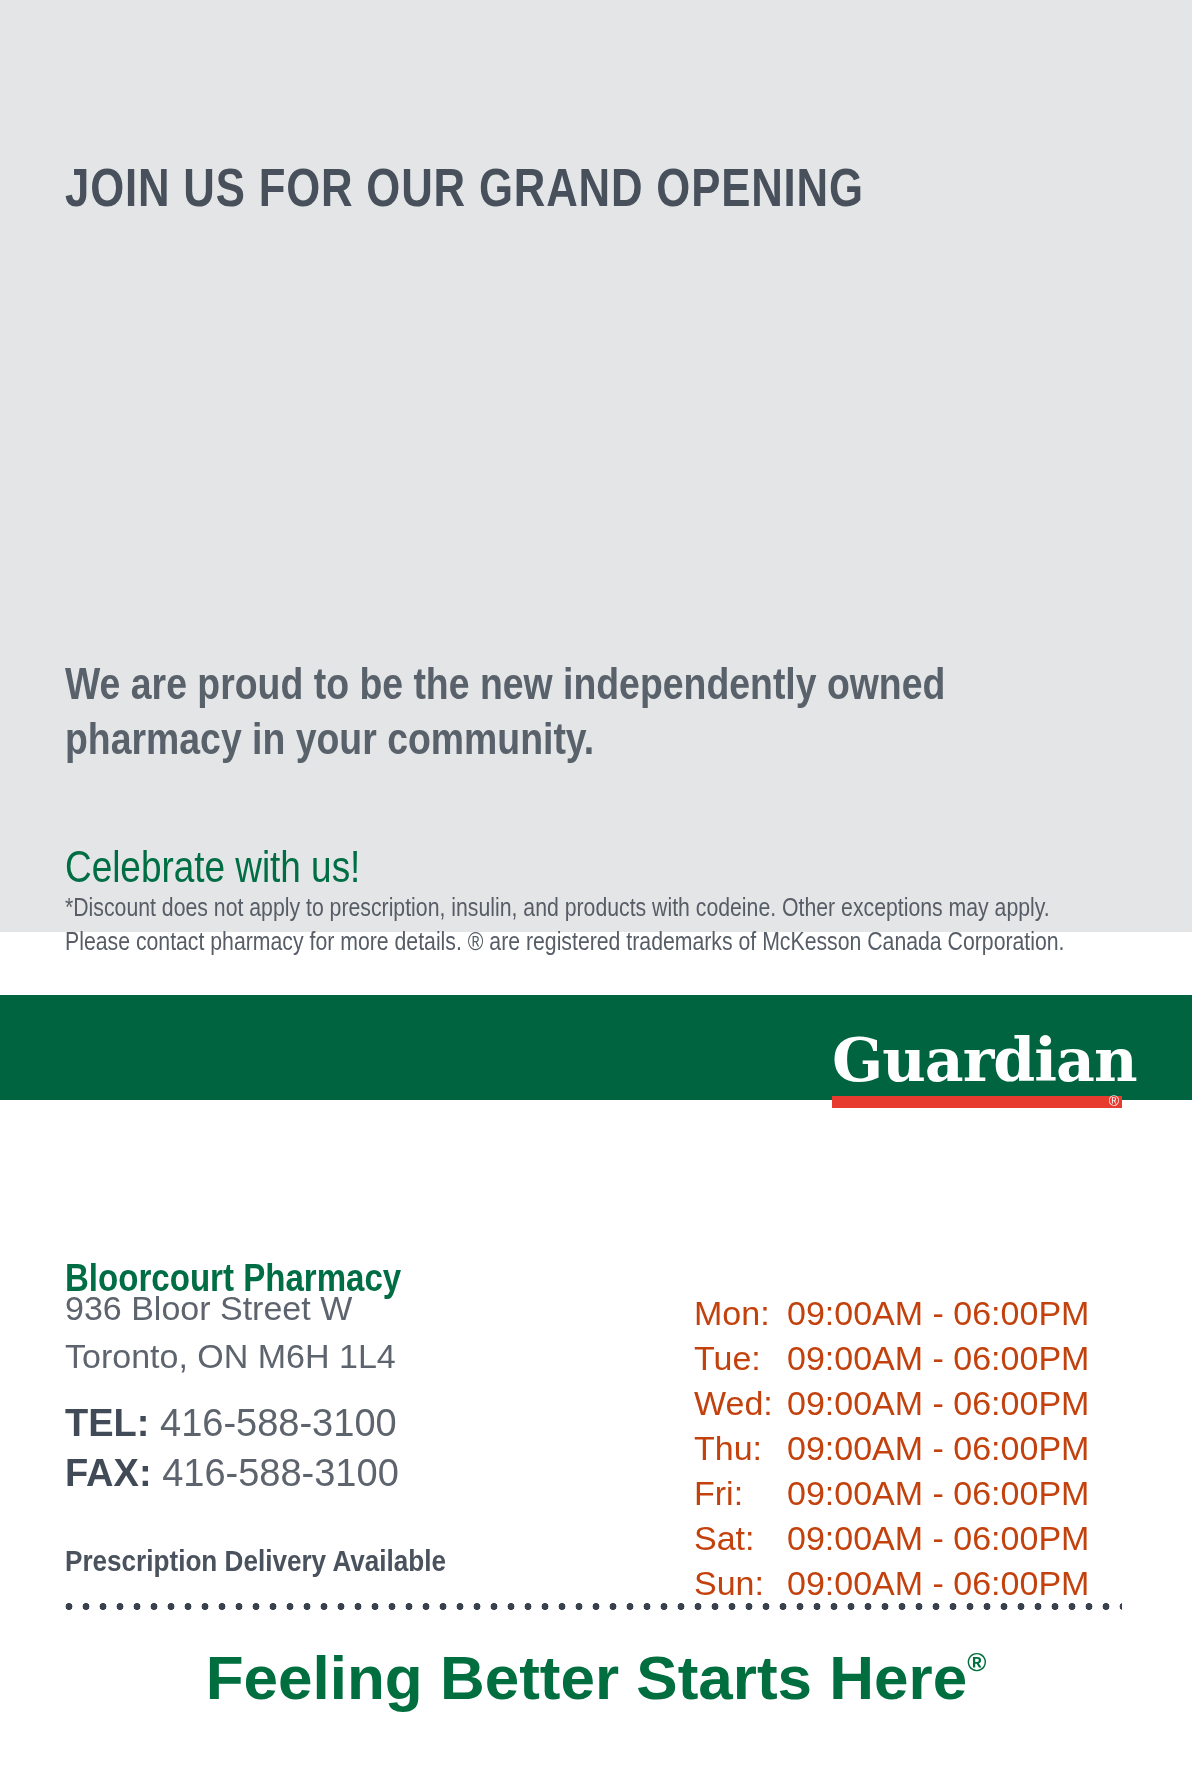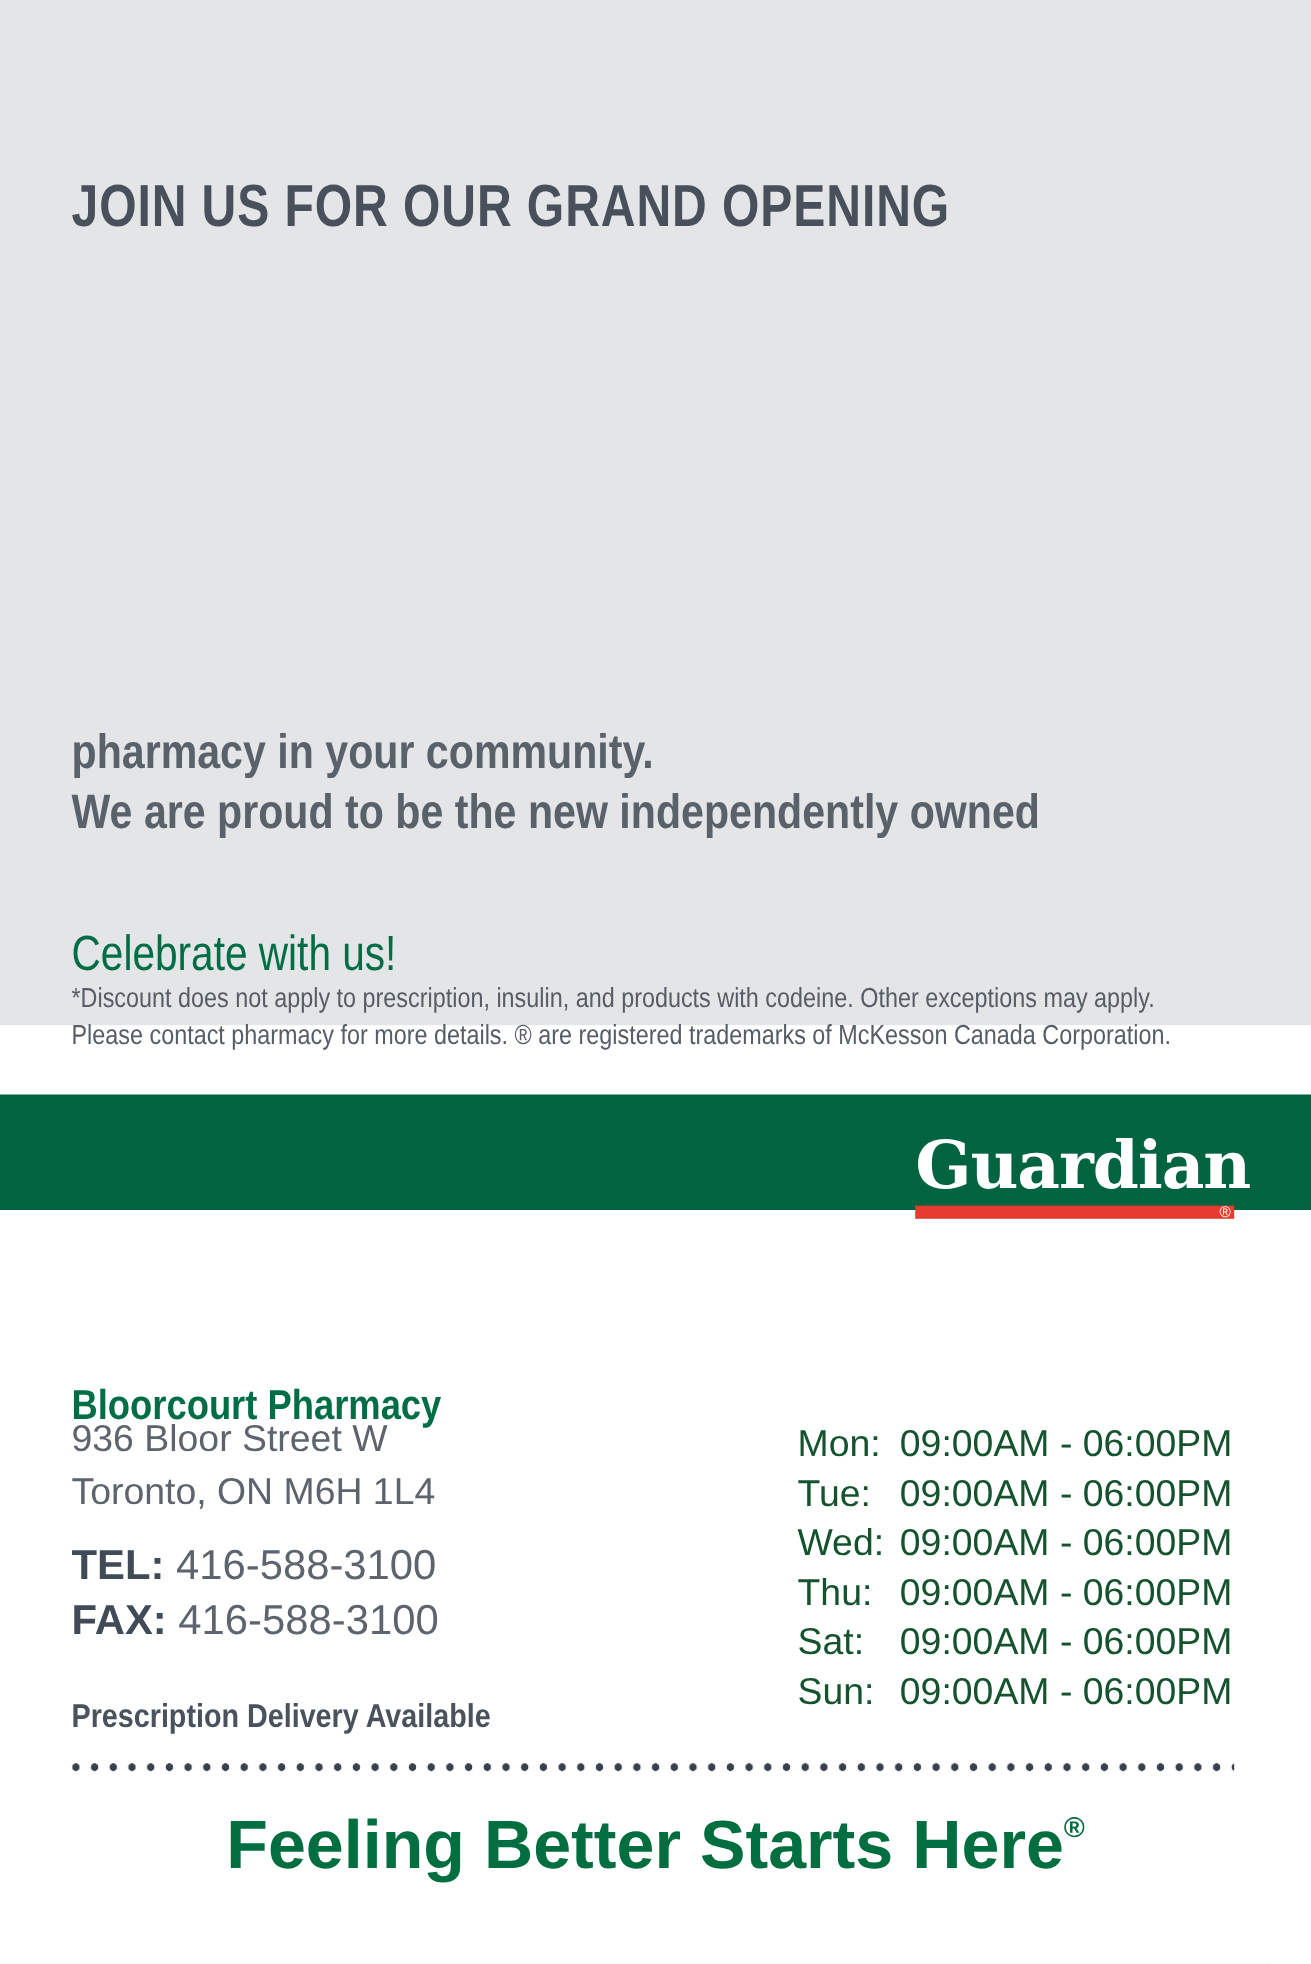--- a/index.html
+++ b/index.html
@@ -33,41 +33,41 @@
   
   .pharmacy-name{position:absolute;left:65px;top:1219px;font-size:38px;font-weight:700;
                  color:#006e44;white-space:nowrap;}
   .pharmacy-name .cond{transform:scaleX(.87);}
   .address{position:absolute;left:65px;top:1284px;font-size:34px;color:#5d646d;line-height:48px;}
   .contact{position:absolute;left:65px;top:1398px;font-size:38px;color:#5d646d;line-height:50px;}
   .contact .lbl{color:#414b57;font-weight:700;}
   .delivery{position:absolute;left:65px;top:1544px;font-size:30px;font-weight:700;
             color:#49525d;white-space:nowrap;}
   .delivery .cond{transform:scaleX(.87);}
-  .hours{position:absolute;left:725px;top:1291px;font-size:34px;color:#14532d;line-height:45px;}
+  .hours{position:absolute;left:694px;top:1291px;font-size:34px;color:#c2410c;line-height:45px;}
   .hours .day{display:inline-block;width:93px;}
   .hours .time{white-space:nowrap;}
   .dotline{position:absolute;left:65px;top:1602px;width:1057px;height:9px;
            background-image:radial-gradient(circle at 4px 4.5px,#39414d 3.2px,transparent 3.7px);
            background-size:17px 9px;background-repeat:repeat-x;}
   .tagline{position:absolute;left:0;top:1642px;width:1192px;text-align:center;
            font-size:62px;font-weight:700;color:#006e3e;white-space:nowrap;}
   .tagline .reg{font-size:26px;position:relative;top:-28px;font-weight:700;}
 </style>
 </head>
 <body>
 
 <div class="poster">
 
   <section class="hero">
     <h1 class="hero-title"><span class="cond">JOIN US FOR OUR GRAND OPENING</span></h1>
 
     <div class="hero-message">
+      <div><span class="cond">We are proud to be the new independently owned</span></div>
       <div><span class="cond">pharmacy in your community.</span></div>
-      <div><span class="cond">We are proud to be the new independently owned</span></div>
     </div>
 
     <h2 class="celebrate"><span class="cond">Celebrate with us!</span></h2>
 
     <div class="disclaimer">
       <div><span class="cond">*Discount does not apply to prescription, insulin, and products with codeine. Other exceptions may apply.</span></div>
       <div><span class="cond">Please contact pharmacy for more details. ® are registered trademarks of McKesson Canada Corporation.</span></div>
     </div>
   </section>
 
@@ -91,20 +91,21 @@
     <div><span class="lbl">FAX:</span> <span>416-588-3100</span></div>
   </div>
 
   <div class="delivery"><span class="cond">Prescription Delivery Available</span></div>
 
   <div class="hours">
     <div><span class="day">Mon:</span><span class="time">09:00AM - 06:00PM</span></div>
     <div><span class="day">Tue:</span><span class="time">09:00AM - 06:00PM</span></div>
     <div><span class="day">Wed:</span><span class="time">09:00AM - 06:00PM</span></div>
     <div><span class="day">Thu:</span><span class="time">09:00AM - 06:00PM</span></div>
+    <div><span class="day">Fri:</span><span class="time">09:00AM - 06:00PM</span></div>
     <div><span class="day">Sat:</span><span class="time">09:00AM - 06:00PM</span></div>
     <div><span class="day">Sun:</span><span class="time">09:00AM - 06:00PM</span></div>
   </div>
 
   <div class="dotline"></div>
 
   <div class="tagline"><span>Feeling Better Starts Here</span><span class="reg">®</span></div>
 
 </div>
 

